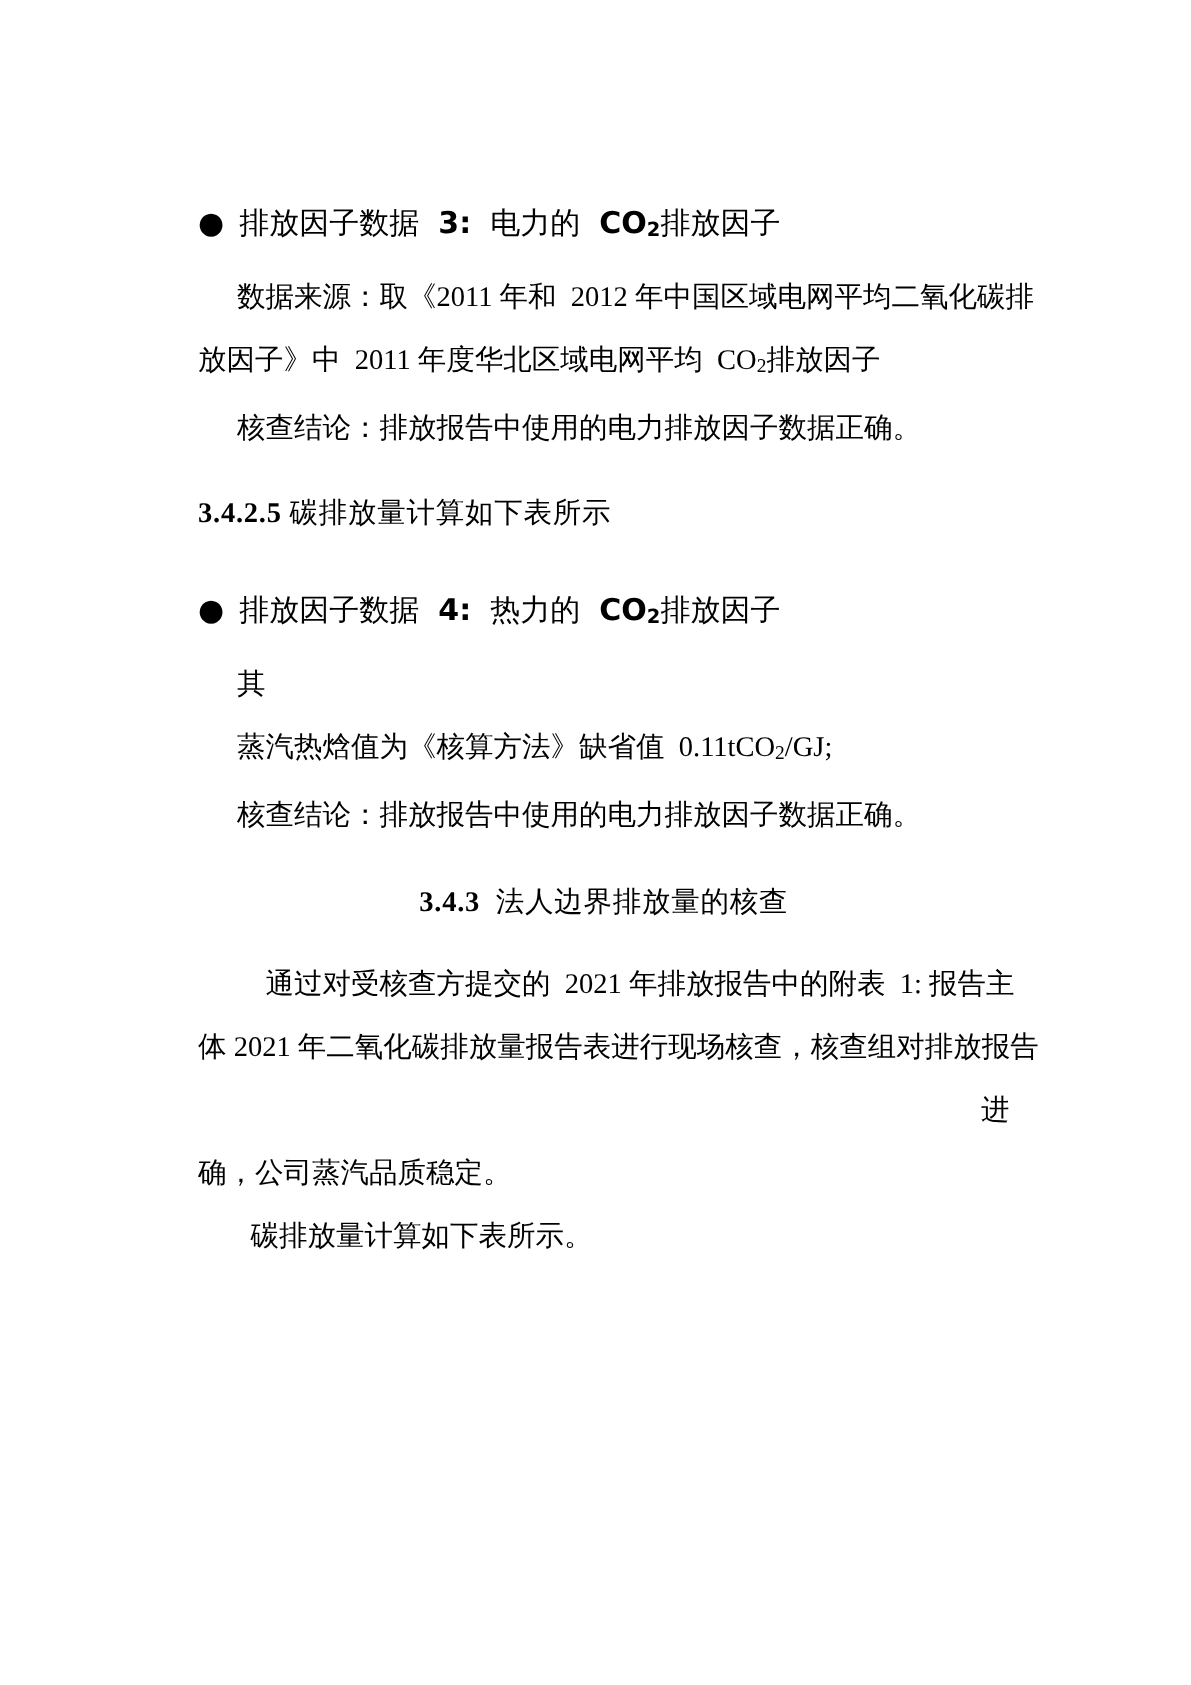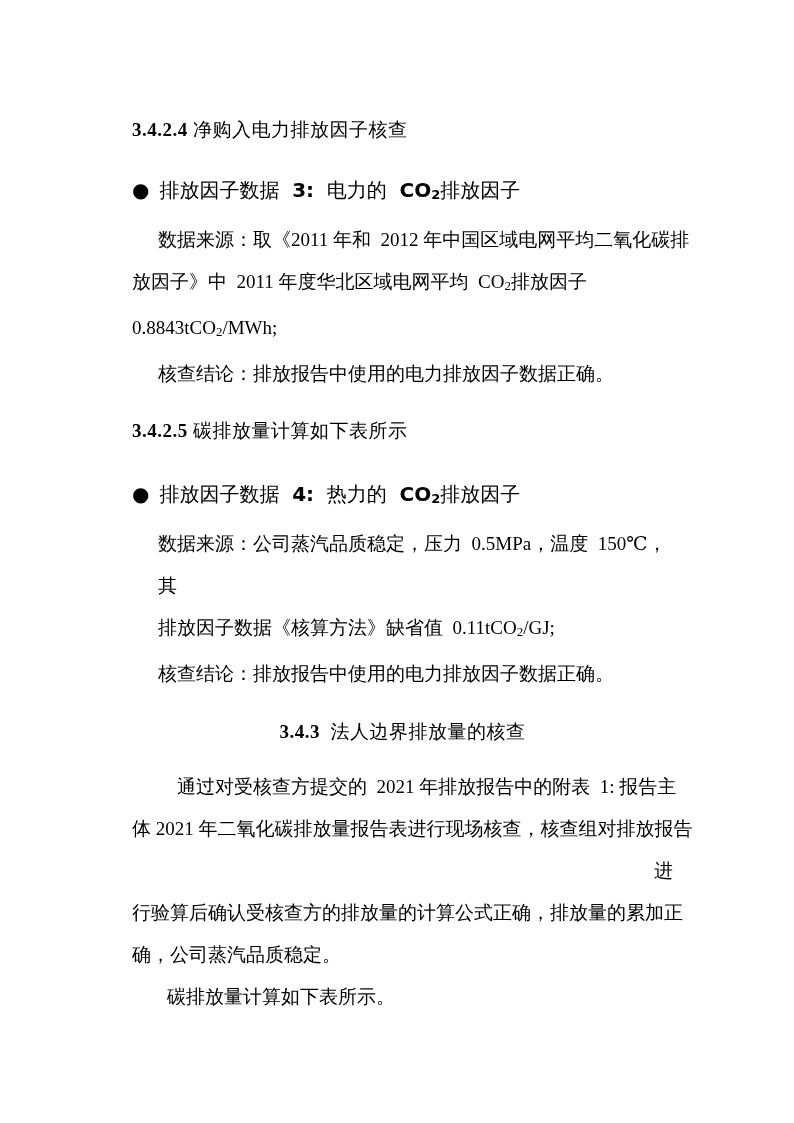--- a/index.html
+++ b/index.html
@@ -34,57 +34,51 @@
     margin-right: 10px;
     font-family: "DejaVu Sans", sans-serif;
   }
   .heading .line { letter-spacing: 0.5px; }
 </style>
 </head>
 <body>
 
 <div class="page">
   <div>
-      <div class="block heading">
-        <div class="line"><span class="bold">3.4.2.4 </span><span>净购入电力排放因子核查</span></div>
-      </div>
       <div class="block bullet" style="margin-top: 18px;">
         <div class="line"><span class="bullet">●</span><span>排放因子数据  </span><span class="bold">3:</span><span>  电力的  </span><span class="bold">CO</span><span class="bold subsc">2</span><span>排放因子</span></div>
       </div>
       <div class="block paragraph" style="margin-top: 3px;">
         <div class="line ind-sm"><span>数据来源：取《2011 年和  2012 年中国区域电网平均二氧化碳排</span></div>
         <div class="line"><span>放因子》中  2011 年度华北区域电网平均  </span><span>CO</span><span class="subsc">2</span><span>排放因子</span></div>
-        <div class="line"><span>0.8843tCO</span><span class="subsc">2</span><span>/MWh;</span></div>
       </div>
       <div class="block paragraph">
         <div class="line ind-sm"><span>核查结论：排放报告中使用的电力排放因子数据正确。</span></div>
       </div>
       <div class="block heading" style="margin-top: 15px;">
         <div class="line"><span class="bold">3.4.2.5 </span><span>碳排放量计算如下表所示</span></div>
       </div>
       <div class="block bullet" style="margin-top: 21px;">
         <div class="line"><span class="bullet">●</span><span>排放因子数据  </span><span class="bold">4:</span><span>  热力的  </span><span class="bold">CO</span><span class="bold subsc">2</span><span>排放因子</span></div>
       </div>
       <div class="block paragraph" style="margin-top: 3px;">
-        <div class="line ind-sm"><span>数据来源：公司蒸汽品质稳定，压力  0.5MPa，温度  150℃，</span></div>
         <div class="line ind-sm"><span>其</span></div>
       </div>
       <div class="block paragraph">
-        <div class="line ind-sm"><span>排放因子数据《核算方法》缺省值  0.11tCO</span><span class="subsc">2</span><span>/GJ;</span></div>
+        <div class="line ind-sm"><span>蒸汽热焓值为《核算方法》缺省值  0.11tCO</span><span class="subsc">2</span><span>/GJ;</span></div>
       </div>
       <div class="block paragraph">
         <div class="line ind-sm"><span>核查结论：排放报告中使用的电力排放因子数据正确。</span></div>
       </div>
       <div class="block heading" style="margin-top: 16px; text-align: center;">
         <div class="line"><span class="bold">3.4.3 </span><span> 法人边界排放量的核查</span></div>
       </div>
       <div class="block paragraph" style="margin-top: 13px;">
         <div class="line ind-lg"><span>通过对受核查方提交的  2021 年排放报告中的附表  1: 报告主</span></div>
         <div class="line"><span>体 2021 年二氧化碳排放量报告表进行现场核查，核查组对排放报告</span></div>
         <div class="line right"><span>进</span></div>
-        <div class="line"><span>行验算后确认受核查方的排放量的计算公式正确，排放量的累加正</span></div>
         <div class="line"><span>确，公司蒸汽品质稳定。</span></div>
       </div>
       <div class="block paragraph">
         <div class="line ind-md"><span>碳排放量计算如下表所示。</span></div>
       </div>
     </div>
 </div>
 
 </body></html>

